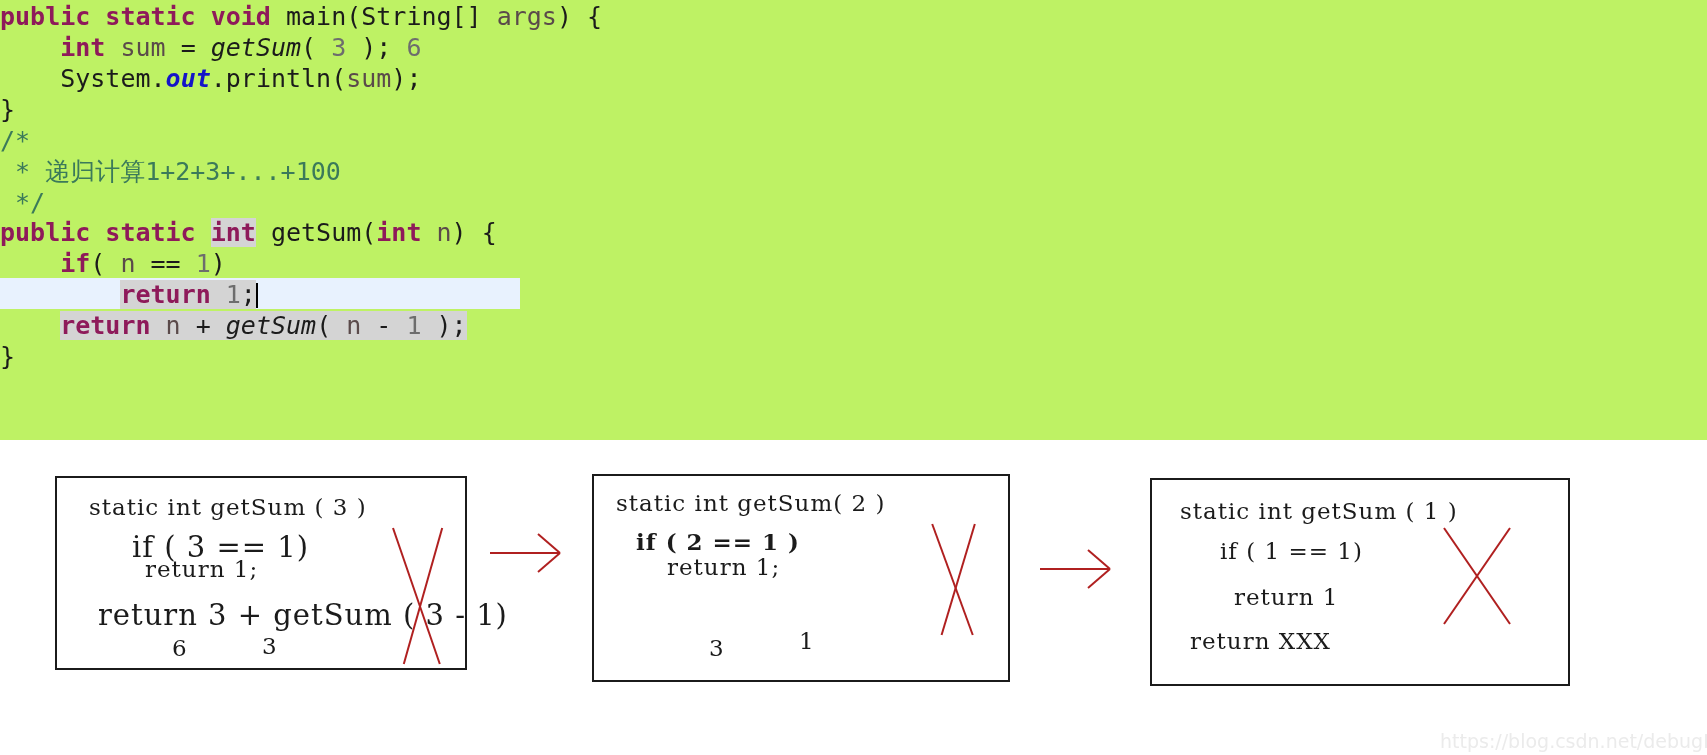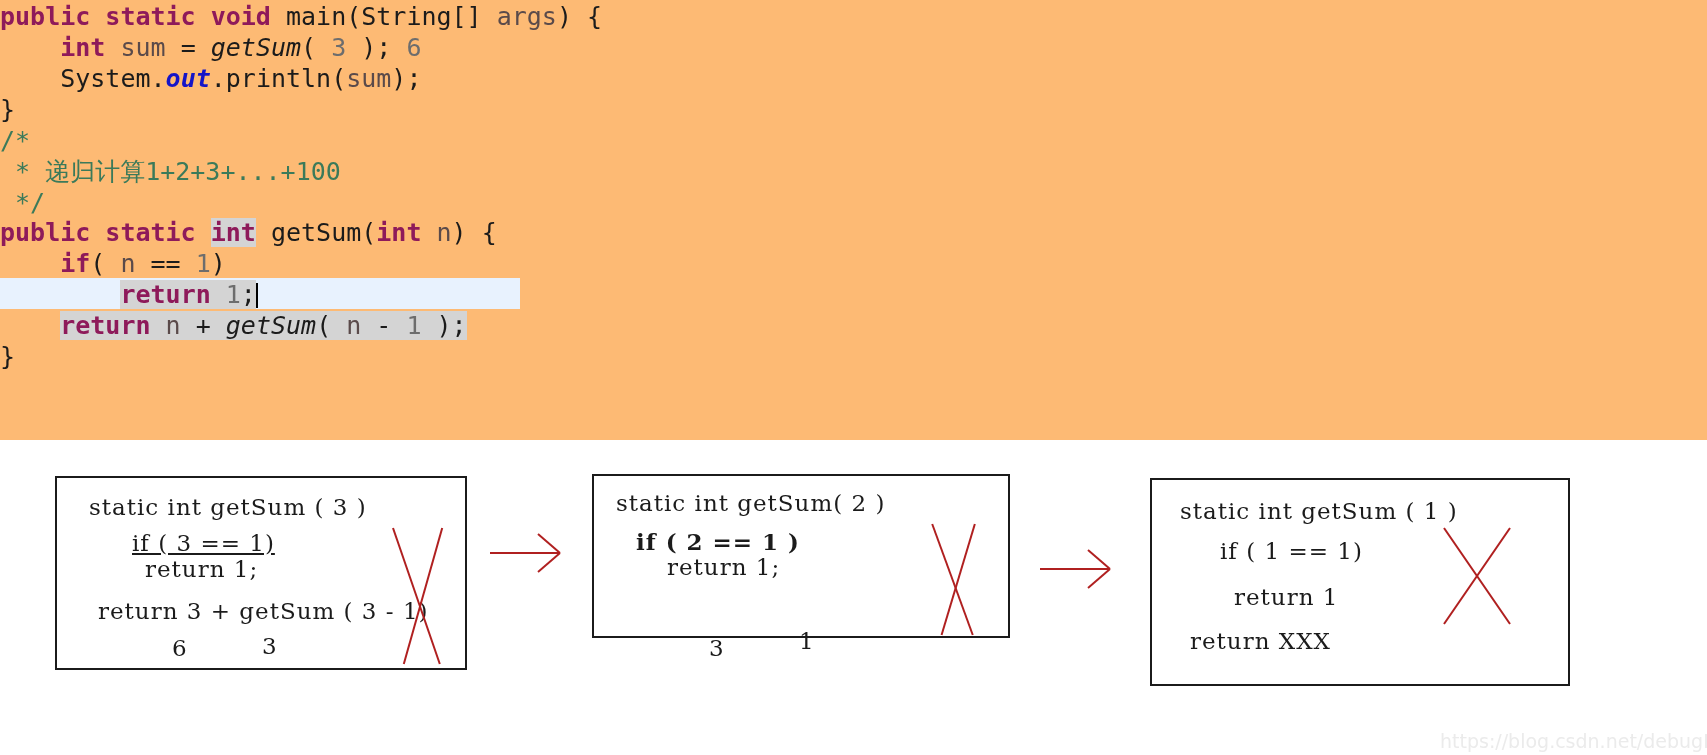--- a/index.html
+++ b/index.html
@@ -15,21 +15,21 @@
     font-family: "DejaVu Sans", sans-serif;
   }
 
   
   #code-editor {
     position: absolute;
     left: 0;
     top: 0;
     width: 1707px;
     height: 440px;
-    background: #fdba74;
+    background: #bef264;
   }
   .code-line {
     position: absolute;
     left: 0;
     width: 100%;
     height: 33px;
     line-height: 33px;
     white-space: pre;
     font-family: "DejaVu Sans Mono", monospace;
     font-size: 25px;
@@ -120,31 +120,31 @@
     <div class="code-line" style="top: 247px;"><span class="plain">    </span><span class="kw">if</span><span class="plain">( </span><span class="ident">n</span><span class="plain"> == </span><span class="num">1</span><span class="plain">)</span></div>
     <div class="line-highlight" style="top: 278px;"></div>
     <div class="code-line" style="top: 278px;"><span class="plain">        </span><span class="kw selblue">return </span><span class="num selblue">1</span><span class="plain selblue">;</span><span class="caret"></span></div>
     <div class="code-line" style="top: 309px;"><span class="plain">    </span><span class="kw sel">return</span><span class="plain sel"> </span><span class="ident sel">n</span><span class="plain sel"> + </span><span class="method sel">getSum</span><span class="plain sel">( </span><span class="ident sel">n</span><span class="plain sel"> - </span><span class="num sel">1</span><span class="plain sel"> );</span></div>
     <div class="code-line" style="top: 340px;"><span class="plain">}</span></div>
   </div>
 
 <div id="diagram">
     <div class="frame" style="left: 55px; top: 36px; width: 412px; height: 194px;">
       <div class="frame-line" style="left: 32px; top: 16px; font-size: 23px;">static int getSum ( 3 )</div>
-      <div class="frame-line" style="left: 75px; top: 52px; font-size: 23px; text-decoration: underline;">if ( 3 == 1)</div>
+      <div class="frame-line" style="left: 75px; top: 52px; font-size: 29px;">if ( 3 == 1)</div>
       <div class="frame-line" style="left: 88px; top: 78px; font-size: 23px;">return 1;</div>
-      <div class="frame-line" style="left: 41px; top: 120px; font-size: 23px;">return 3 + getSum ( 3 - 1)</div>
+      <div class="frame-line" style="left: 41px; top: 120px; font-size: 29px;">return 3 + getSum ( 3 - 1)</div>
       <div class="frame-line" style="left: 115px; top: 157px; font-size: 23px;">6</div>
       <div class="frame-line" style="left: 205px; top: 155px; font-size: 23px;">3</div>
       <svg class="cross" width="60" height="140" style="left: 330px; top: 48px;">
         <line x1="6" y1="2" x2="52.8" y2="138" stroke="#b02020" stroke-width="2"></line>
         <line x1="55.2" y1="2" x2="16.8" y2="138" stroke="#b02020" stroke-width="2"></line>
       </svg>
     </div>
-    <div class="frame" style="left: 592px; top: 34px; width: 418px; height: 164px;">
+    <div class="frame" style="left: 592px; top: 34px; width: 418px; height: 208px;">
       <div class="frame-line" style="left: 22px; top: 14px; font-size: 23px;">static int getSum( 2 )</div>
       <div class="frame-line" style="left: 42px; top: 52px; font-size: 23px; font-weight: bold;">if ( 2 == 1 )</div>
       <div class="frame-line" style="left: 73px; top: 78px; font-size: 23px;">return 1;</div>
       <div class="frame-line" style="left: 115px; top: 159px; font-size: 23px;">3</div>
       <div class="frame-line" style="left: 205px; top: 152px; font-size: 23px;">1</div>
       <svg class="cross" width="52" height="115" style="left: 333px; top: 46px;">
         <line x1="5.2" y1="2" x2="45.76" y2="113" stroke="#b02020" stroke-width="2"></line>
         <line x1="47.84" y1="2" x2="14.560000000000002" y2="113" stroke="#b02020" stroke-width="2"></line>
       </svg>
     </div>

